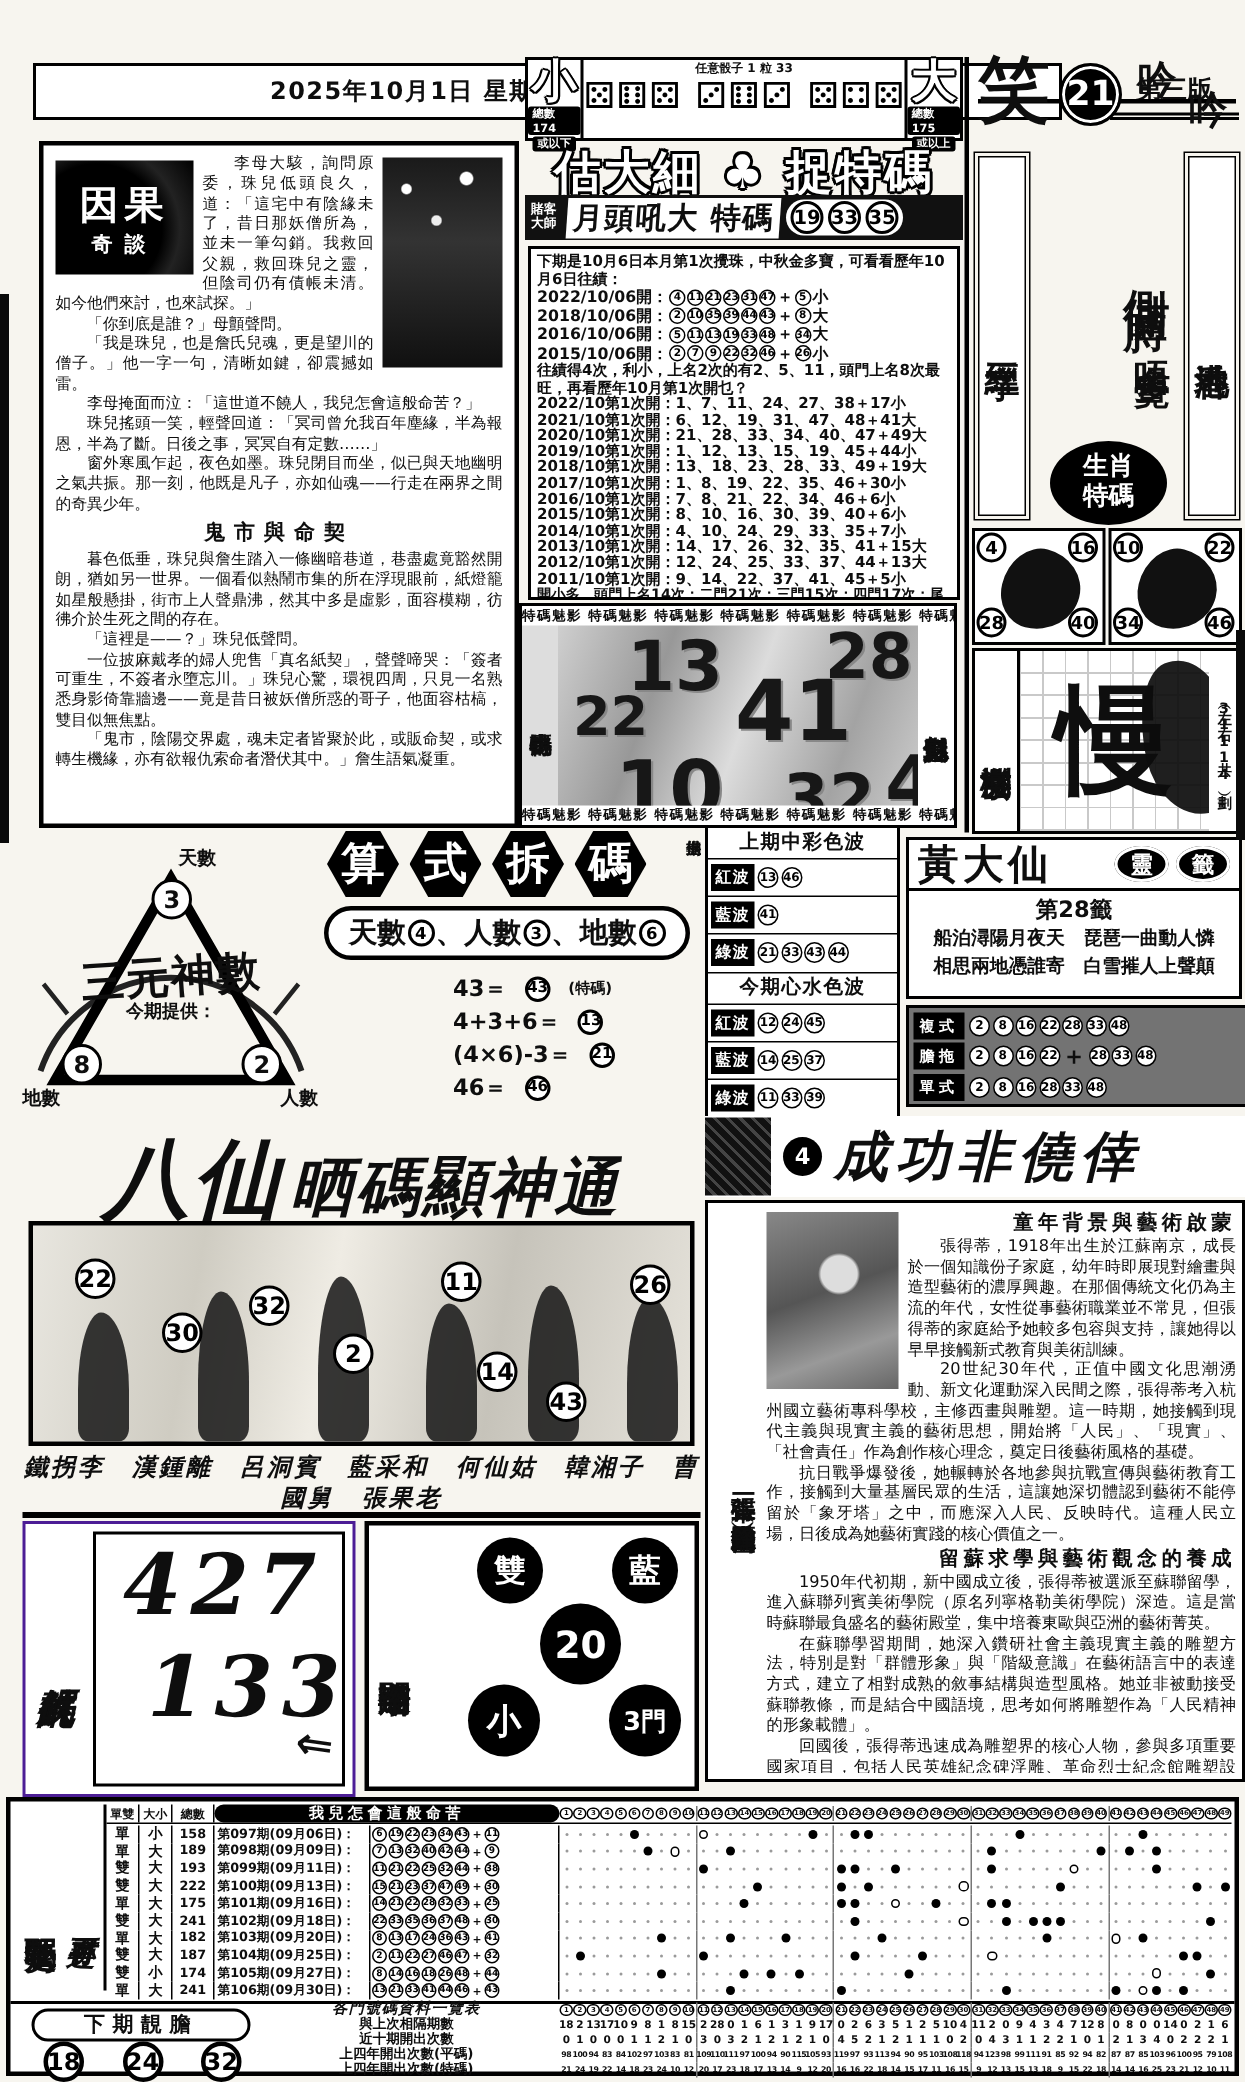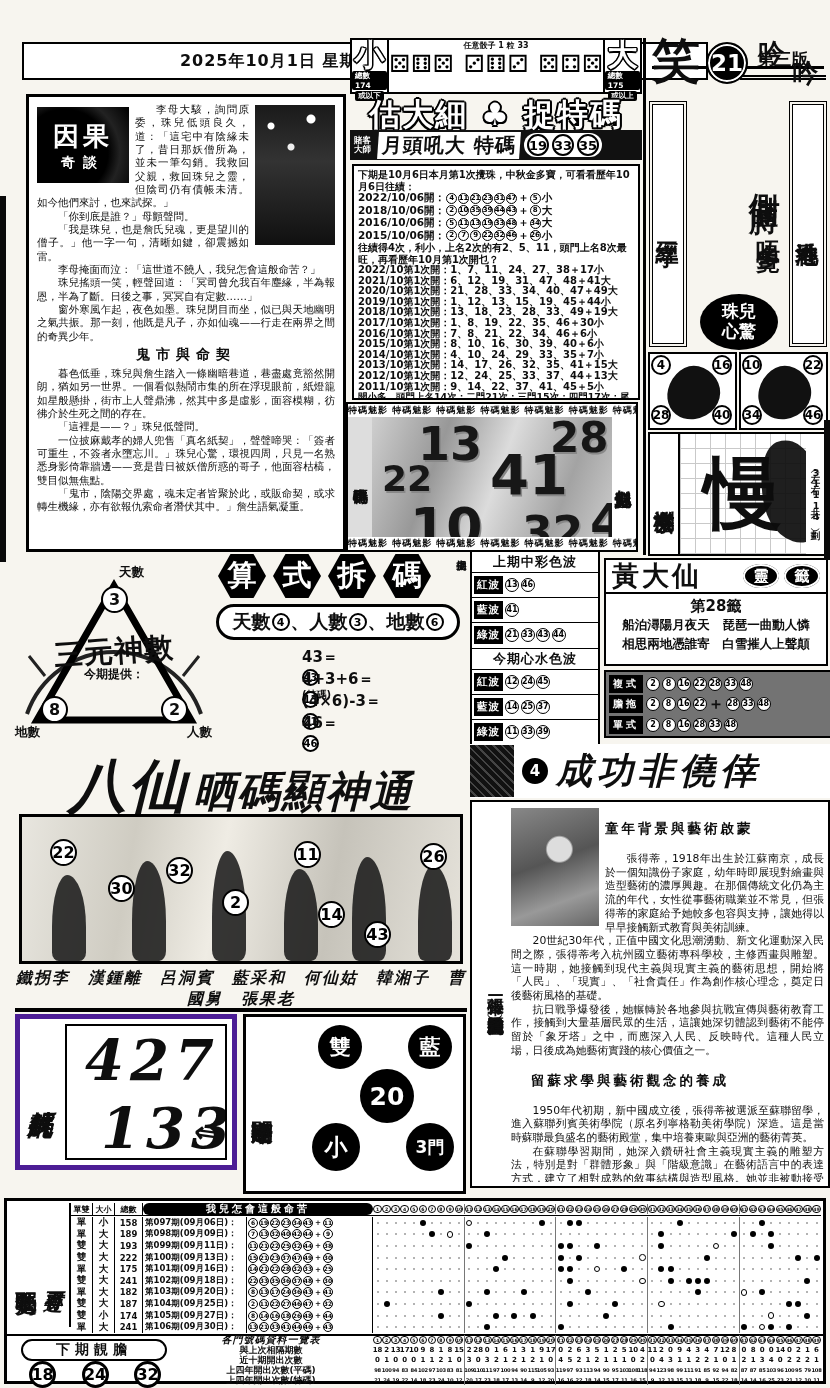--- a/index.html
+++ b/index.html
@@ -115,60 +115,60 @@
   display:flex;align-items:center;justify-content:center;font-size:16px;font-weight:900;}
 
 .formula{left:216px;top:552px;width:252px;height:194px;}
 .hexrow{position:absolute;left:2px;top:2px;display:flex;gap:7px;}
 .hex{width:48px;height:44px;background:#000;color:#fff;display:flex;align-items:center;justify-content:center;
   font-size:29px;font-weight:700;clip-path:polygon(26% 0,74% 0,100% 50%,74% 100%,26% 100%,0 50%);}
 .provider{position:absolute;right:0px;top:0;font-size:10px;font-weight:700;height:60px;}
 .fhead{position:absolute;left:0;top:52px;width:244px;height:36px;border:3px solid #000;border-radius:18px;background:#fff;
   display:flex;align-items:center;justify-content:center;gap:1px;font-size:19px;font-weight:900;}
 .flines{position:absolute;left:86px;top:96px;}
-.fline{display:flex;gap:2px;font-size:15px;font-weight:700;height:22px;flex-direction:column;}
+.fline{display:flex;align-items:center;gap:12px;font-size:15px;font-weight:700;height:22px;}
 .fnote{font-size:10px;font-weight:700;}
 
 .waves{left:470px;top:550px;width:130px;height:196px;border:2px solid #000;background:#fff;display:flex;flex-direction:column;}
 .wv-h{text-align:center;font-size:13px;font-weight:900;border-bottom:1.5px solid #000;line-height:20px;letter-spacing:1px;}
 .wrow{display:flex;align-items:center;gap:2px;border-bottom:1px solid #000;flex:1;padding:0 2px;}
 .wrow:last-child{border-bottom:none;}
 .wlabel{background:#000;color:#fff;font-size:10.5px;font-weight:700;padding:2px 3px;flex:none;letter-spacing:1px;}
 
 .baxian{left:15px;top:748px;width:452px;height:264px;border-bottom:4px solid #000;}
 .bx-title{text-align:center;white-space:nowrap;}
 .bx-t1{font-size:58px;font-weight:900;font-style:italic;letter-spacing:2px;}
 .bx-t2{font-size:42px;font-weight:900;font-style:italic;letter-spacing:2px;}
 .bx-band{position:absolute;left:4px;top:66px;width:444px;height:150px;border:3px solid #000;
   background:linear-gradient(100deg,#e8e6df,#cfccc2 25%,#efece4 45%,#c6c3ba 70%,#e5e2da),
   radial-gradient(circle at 20% 80%,#555 0 8%,transparent 9%);position:absolute;overflow:hidden;}
 .bx-fig{position:absolute;bottom:0;width:34px;height:86px;background:#151515;border-radius:45% 55% 20% 20%/60% 60% 10% 10%;opacity:.85;}
 .bx .ball{position:absolute;}
 .bx-names{position:absolute;left:0;top:220px;width:100%;text-align:center;font-size:16px;font-weight:700;font-style:italic;letter-spacing:2px;}
 
-.fuji{left:15px;top:1014px;width:222px;height:156px;border:5px solid #4c1d95;background:#fff;display:flex;}
+.fuji{left:15px;top:1014px;width:222px;height:184px;border:2px solid #4c1d95;background:#fff;display:flex;}
 .fj-label{width:40px;display:flex;align-items:center;justify-content:center;font-size:25px;font-weight:900;font-style:italic;}
 .fj-pad{flex:1;border:2.5px solid #000;margin:5px;position:relative;overflow:hidden;}
 .fj-num{position:absolute;font-size:56px;font-weight:900;font-style:italic;letter-spacing:6px;line-height:1;}
 .fj-arrow{position:absolute;right:6px;bottom:8px;font-size:30px;font-weight:900;transform:rotate(8deg);}
 .sidebox{left:243px;top:1014px;width:223px;height:180px;border:3px solid #000;background:#fff;display:flex;}
 .sd-label{width:34px;display:flex;align-items:center;justify-content:center;font-size:22px;font-weight:900;}
 .sd-canvas{flex:1;position:relative;}
 .bcirc{position:absolute;background:#000;color:#fff;border-radius:50%;display:flex;align-items:center;justify-content:center;font-weight:900;}
 
 .art-titlebar{left:470px;top:744px;width:360px;height:54px;display:flex;align-items:center;gap:8px;background:#fff;}
 .art-deco{width:44px;height:52px;background:repeating-linear-gradient(45deg,#111 0 4px,#444 4px 6px);flex:none;}
 .art-num{width:26px;height:26px;background:#000;color:#fff;border-radius:50%;display:flex;align-items:center;justify-content:center;font-size:15px;font-weight:700;flex:none;}
 .art-title{font-size:36px;font-weight:900;font-style:italic;letter-spacing:5px;white-space:nowrap;}
 .art-box{left:470px;top:800px;width:360px;height:388px;border:2.5px solid #000;background:#fff;display:flex;padding:4px;overflow:hidden;}
 .art-rail{width:30px;font-size:16.5px;font-weight:700;display:flex;justify-content:center;flex:none;}
 .art-body{flex:1;padding-left:5px;overflow:hidden;}
 .art-photo{float:left;width:88px;height:118px;margin:2px 6px 2px 0;
   background:radial-gradient(circle at 55% 35%,#ddd 12px,transparent 14px),linear-gradient(160deg,#888,#555 45%,#999 75%,#666);}
-.ahead{text-align:left;font-size:13.5px;font-weight:900;letter-spacing:3px;margin:14px 0;padding-left:20px;}
+.ahead{text-align:right;font-size:13.5px;font-weight:900;letter-spacing:3px;margin:0 0;padding-left:20px;}
 .ap{font-size:10.8px;line-height:1.27;text-align:justify;text-indent:2em;}
 
 .bt{left:4px;top:1198px;width:822px;height:186px;border:3px solid #000;background:#fff;}
 .bt-v1{position:absolute;left:4px;top:16px;height:116px;font-size:22px;font-weight:900;display:flex;justify-content:center;}
 .bt-v2{position:absolute;left:34px;top:20px;height:112px;font-size:19px;font-weight:900;font-style:italic;display:flex;justify-content:center;}
 .bt-leftrule{position:absolute;left:62px;top:2px;bottom:54px;border-left:2px solid #000;}
 .bt-head{position:absolute;left:64px;right:2px;top:2px;height:13px;display:flex;align-items:center;border-bottom:1.5px solid #000;}
 .hc{display:flex;align-items:center;justify-content:center;font-size:8px;font-weight:700;height:100%;border-right:1px solid #000;}
 .hpill{width:230px;height:12px;background:#000;color:#fff;border-radius:7px;display:flex;align-items:center;justify-content:center;
   font-size:10px;font-weight:700;letter-spacing:3px;margin:0 0;flex:none;}
@@ -374,21 +374,21 @@
     <span class="lg-num">21</span>
     <span class="lg-s1 serif">吟</span>
     <span class="lg-s2 serif">吟</span>
   </div>
   <div class="abs sidebanner vert serif" style="left:652px;top:104px;width:32px;height:240px;">三字經</div>
   <div class="abs sidebanner vert serif" style="left:792px;top:104px;width:32px;height:240px;">香港地</div>
   <div class="abs ce-vert vert">
     <div class="ce-b serif">側側膊</div>
     <div class="ce-s serif">—唔多覺</div>
   </div>
-  <div class="abs sx">珠兒心驚</div>
+  <div class="abs sx">生肖特碼</div>
   <div class="abs zrow">
       <div class="zbox">
         <div class="zblob"></div>
         <span class="ball" style="width: 20px; height: 20px; font-size: 12px; border-width: 2px; position: absolute; left: 1px; top: 1px;">4</span>
         <span class="ball" style="width: 20px; height: 20px; font-size: 12px; border-width: 2px; position: absolute; left: 62px; top: 1px;">16</span>
         <span class="ball" style="width: 20px; height: 20px; font-size: 12px; border-width: 2px; position: absolute; left: 1px; top: 51px;">28</span>
         <span class="ball" style="width: 20px; height: 20px; font-size: 12px; border-width: 2px; position: absolute; left: 62px; top: 51px;">40</span>
       </div>
       <div class="zbox">
         <div class="zblob"></div>

